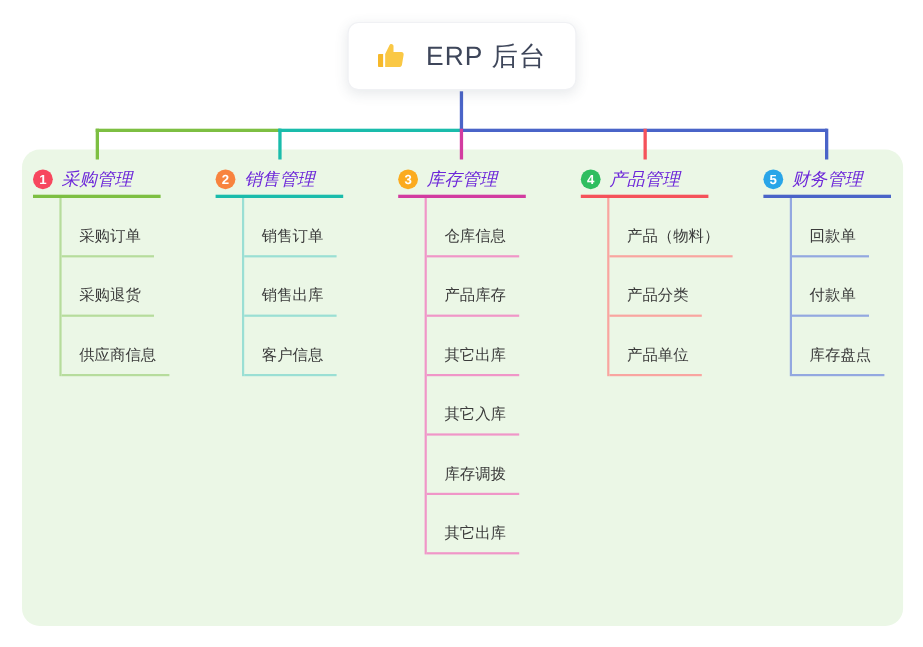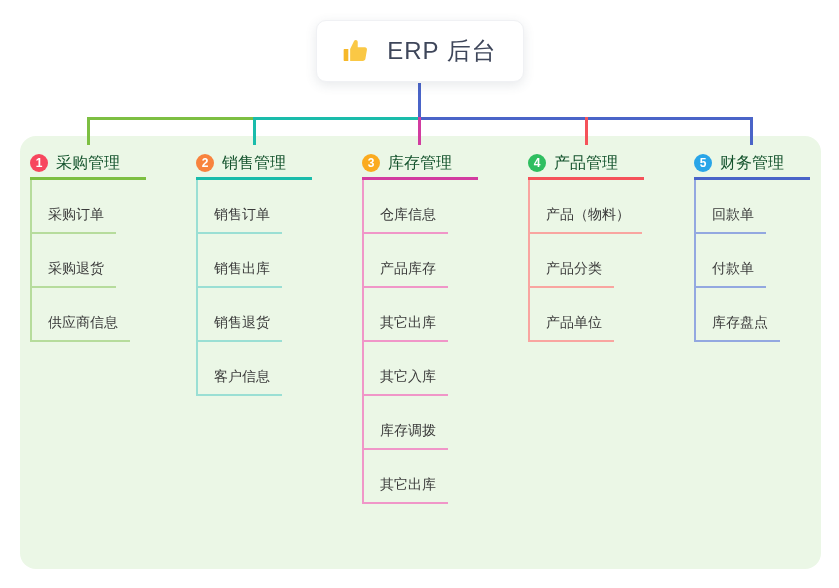--- a/index.html
+++ b/index.html
@@ -95,26 +95,27 @@
     font-size: 12px;
     font-weight: bold;
     display: inline-flex;
     align-items: center;
     justify-content: center;
     margin-right: 8px;
     flex: 0 0 auto;
   }
   .branch-title {
     font-size: 16px;
-    color: #14532d;
+    color: #6d28d9;
     white-space: nowrap;
+    font-style: italic;
   }
 
   .children {
-    margin-left: 0;
+    margin-left: 24px;
     border-left: 2px solid var(--light);
     width: max-content;
   }
   .child {
     box-sizing: border-box;
     height: 54px;
     display: flex;
     align-items: flex-end;
     padding: 0 12px 8px 16px;
     border-bottom: 2px solid var(--light);
@@ -164,21 +165,20 @@
   </div>
 
   <div class="branch b2">
     <div class="branch-header">
       <span class="badge">2</span>
       <span class="branch-title">销售管理</span>
     </div>
     <div class="children">
       <div class="child">销售订单</div>
       <div class="child">销售出库</div>
-      <div class="child">销售退货</div>
       <div class="child">客户信息</div>
     </div>
   </div>
 
   <div class="branch b3">
     <div class="branch-header">
       <span class="badge">3</span>
       <span class="branch-title">库存管理</span>
     </div>
     <div class="children">

